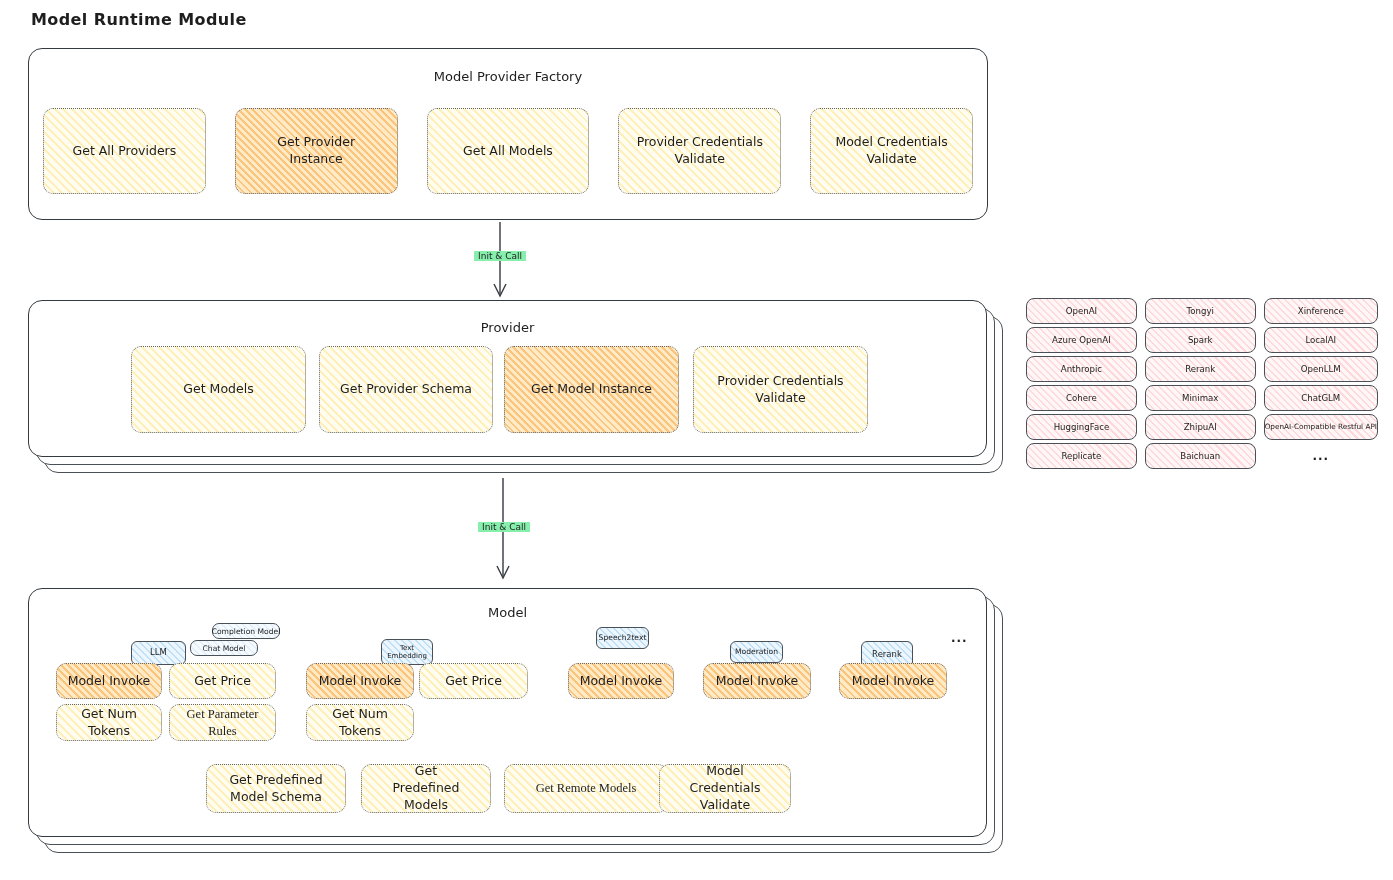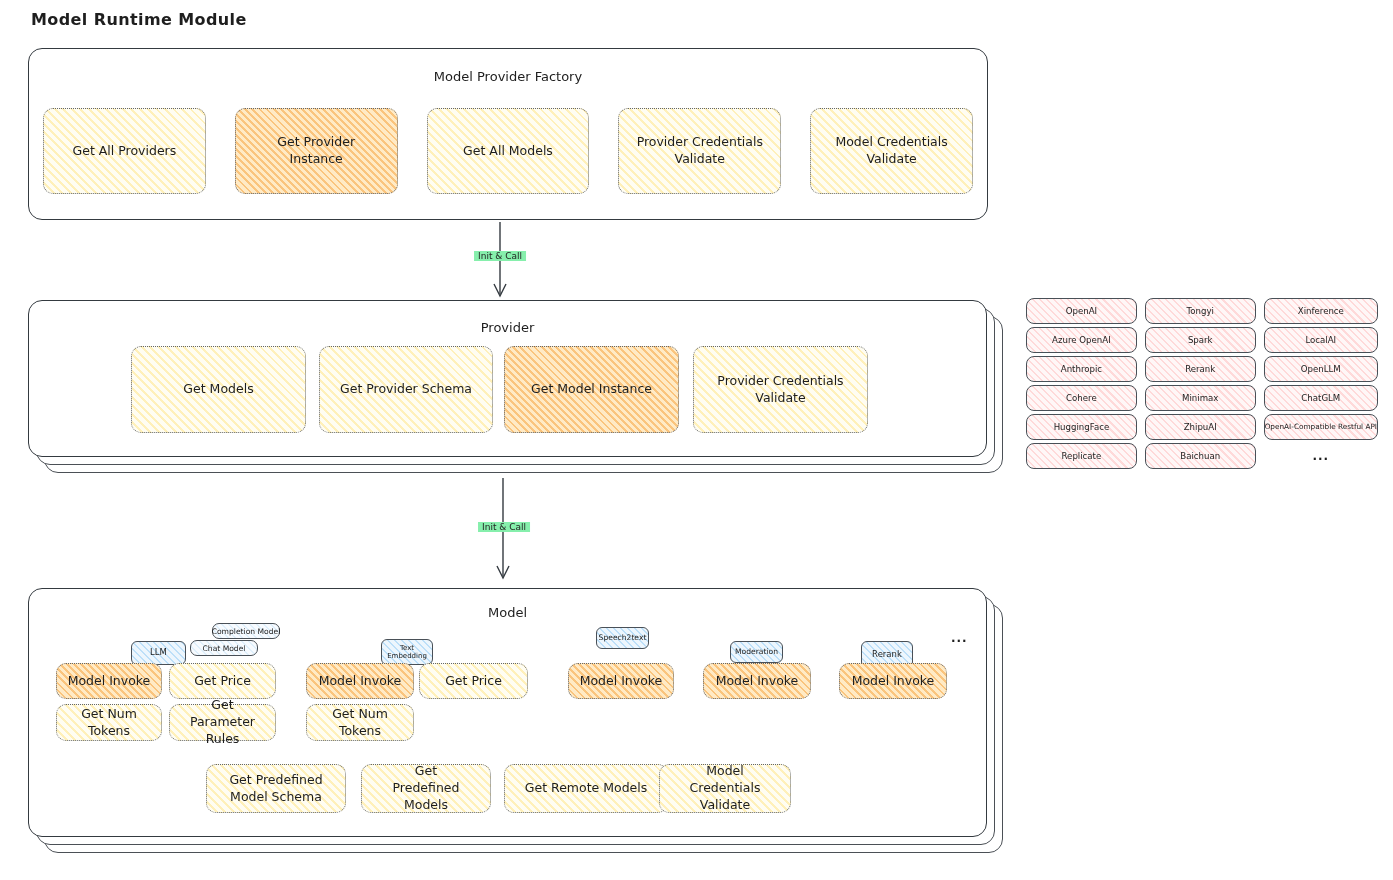--- a/index.html
+++ b/index.html
@@ -124,22 +124,22 @@
 
     <div class="ybox hl" style="left:27px;top:74px;width:106px;height:36px;padding:2px 6px;">Model Invoke</div>
     <div class="ybox" style="left:140px;top:74px;width:107px;height:36px;padding:2px 6px;">Get Price</div>
     <div class="ybox hl" style="left:277px;top:74px;width:108px;height:36px;padding:2px 6px;">Model Invoke</div>
     <div class="ybox" style="left:390px;top:74px;width:109px;height:36px;padding:2px 6px;">Get Price</div>
     <div class="ybox hl" style="left:539px;top:74px;width:106px;height:36px;padding:2px 6px;">Model Invoke</div>
     <div class="ybox hl" style="left:674px;top:74px;width:108px;height:36px;padding:2px 6px;">Model Invoke</div>
     <div class="ybox hl" style="left:810px;top:74px;width:108px;height:36px;padding:2px 6px;">Model Invoke</div>
 
     <div class="ybox" style="left:27px;top:115px;width:106px;height:37px;padding:2px 4px;">Get Num Tokens</div>
-    <div class="ybox" style="left:140px;top:115px;width:107px;height:37px;padding:2px 10px;">Get Parameter Rules</div>
+    <div class="ybox" style="left:140px;top:115px;width:107px;height:37px;padding:2px 10px;font-family:Liberation Serif, serif;">Get Parameter Rules</div>
     <div class="ybox" style="left:277px;top:115px;width:108px;height:37px;padding:2px 4px;">Get Num Tokens</div>
 
     <div class="ybox" style="left:177px;top:175px;width:140px;height:49px;padding:4px 10px;">Get Predefined Model Schema</div>
     <div class="ybox" style="left:332px;top:175px;width:130px;height:49px;padding:4px 18px;">Get Predefined Models</div>
-    <div class="ybox" style="left:475px;top:175px;width:164px;height:49px;padding:4px 18px;">Get Remote Models</div>
+    <div class="ybox" style="left:475px;top:175px;width:164px;height:49px;padding:4px 18px;font-family:Liberation Serif, serif;">Get Remote Models</div>
     <div class="ybox" style="left:630px;top:175px;width:132px;height:49px;padding:4px 10px;">Model Credentials Validate</div>
   </div>
 
 </div>
 
 </body></html>

